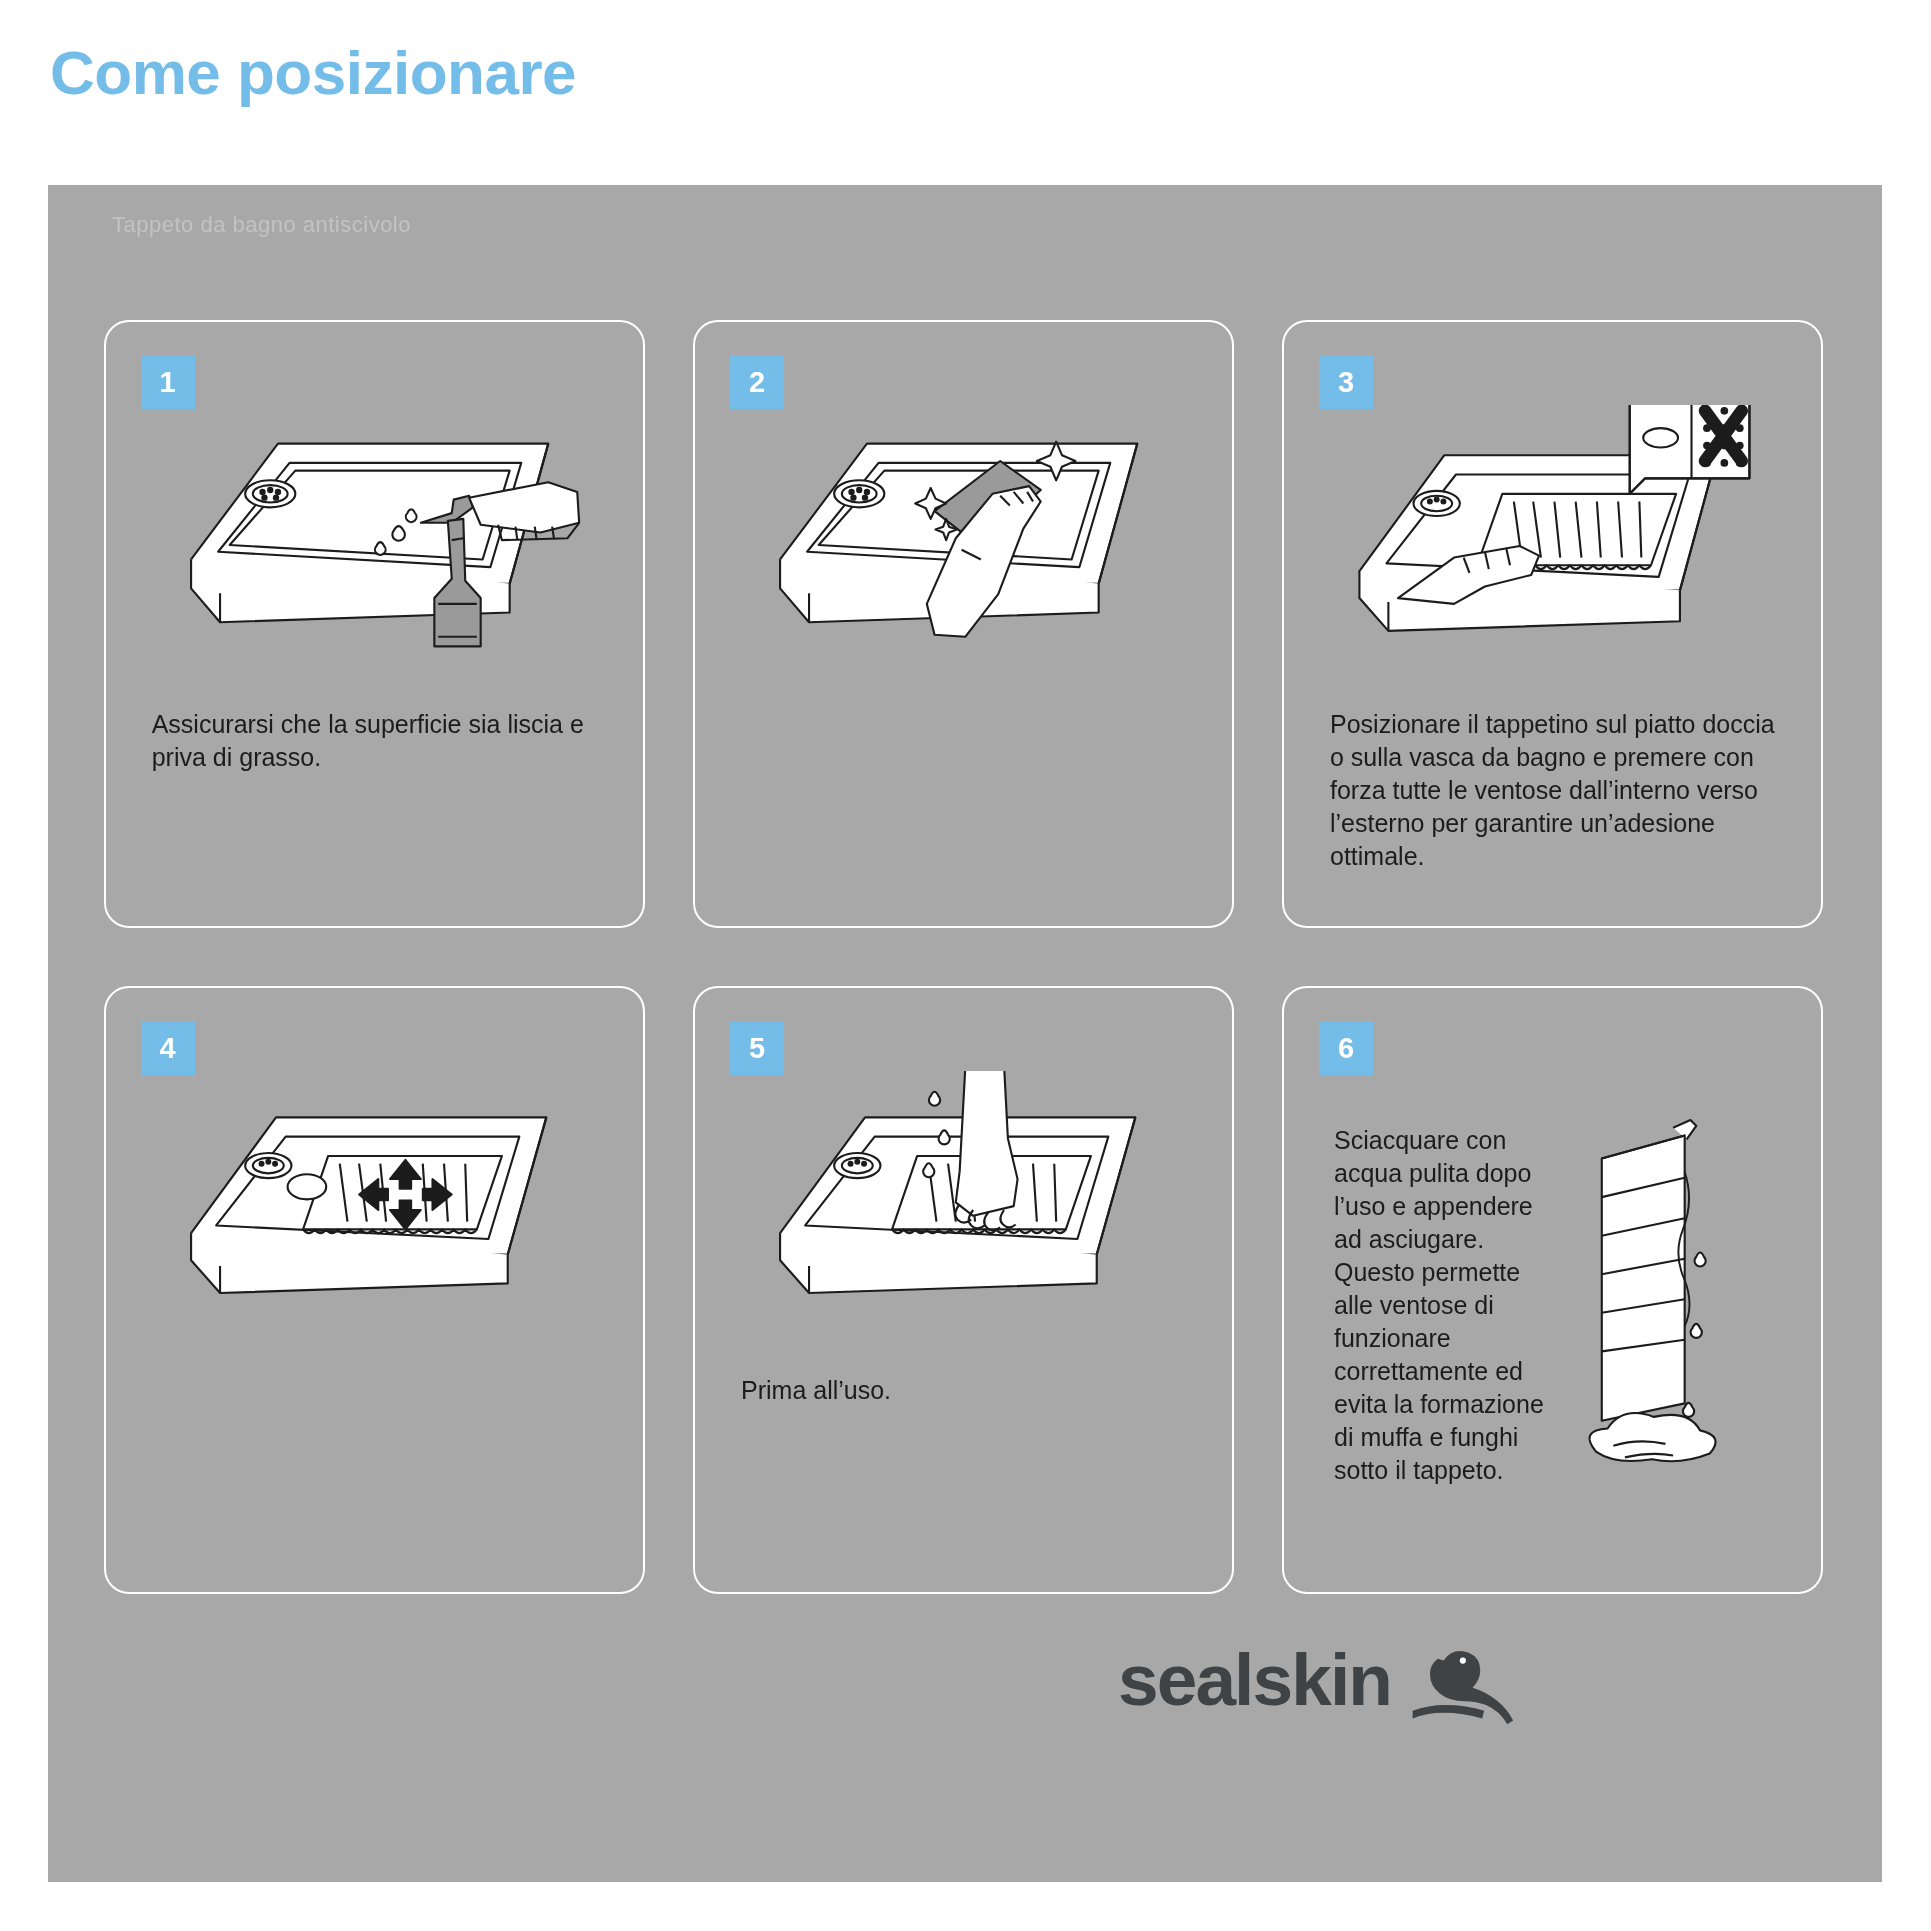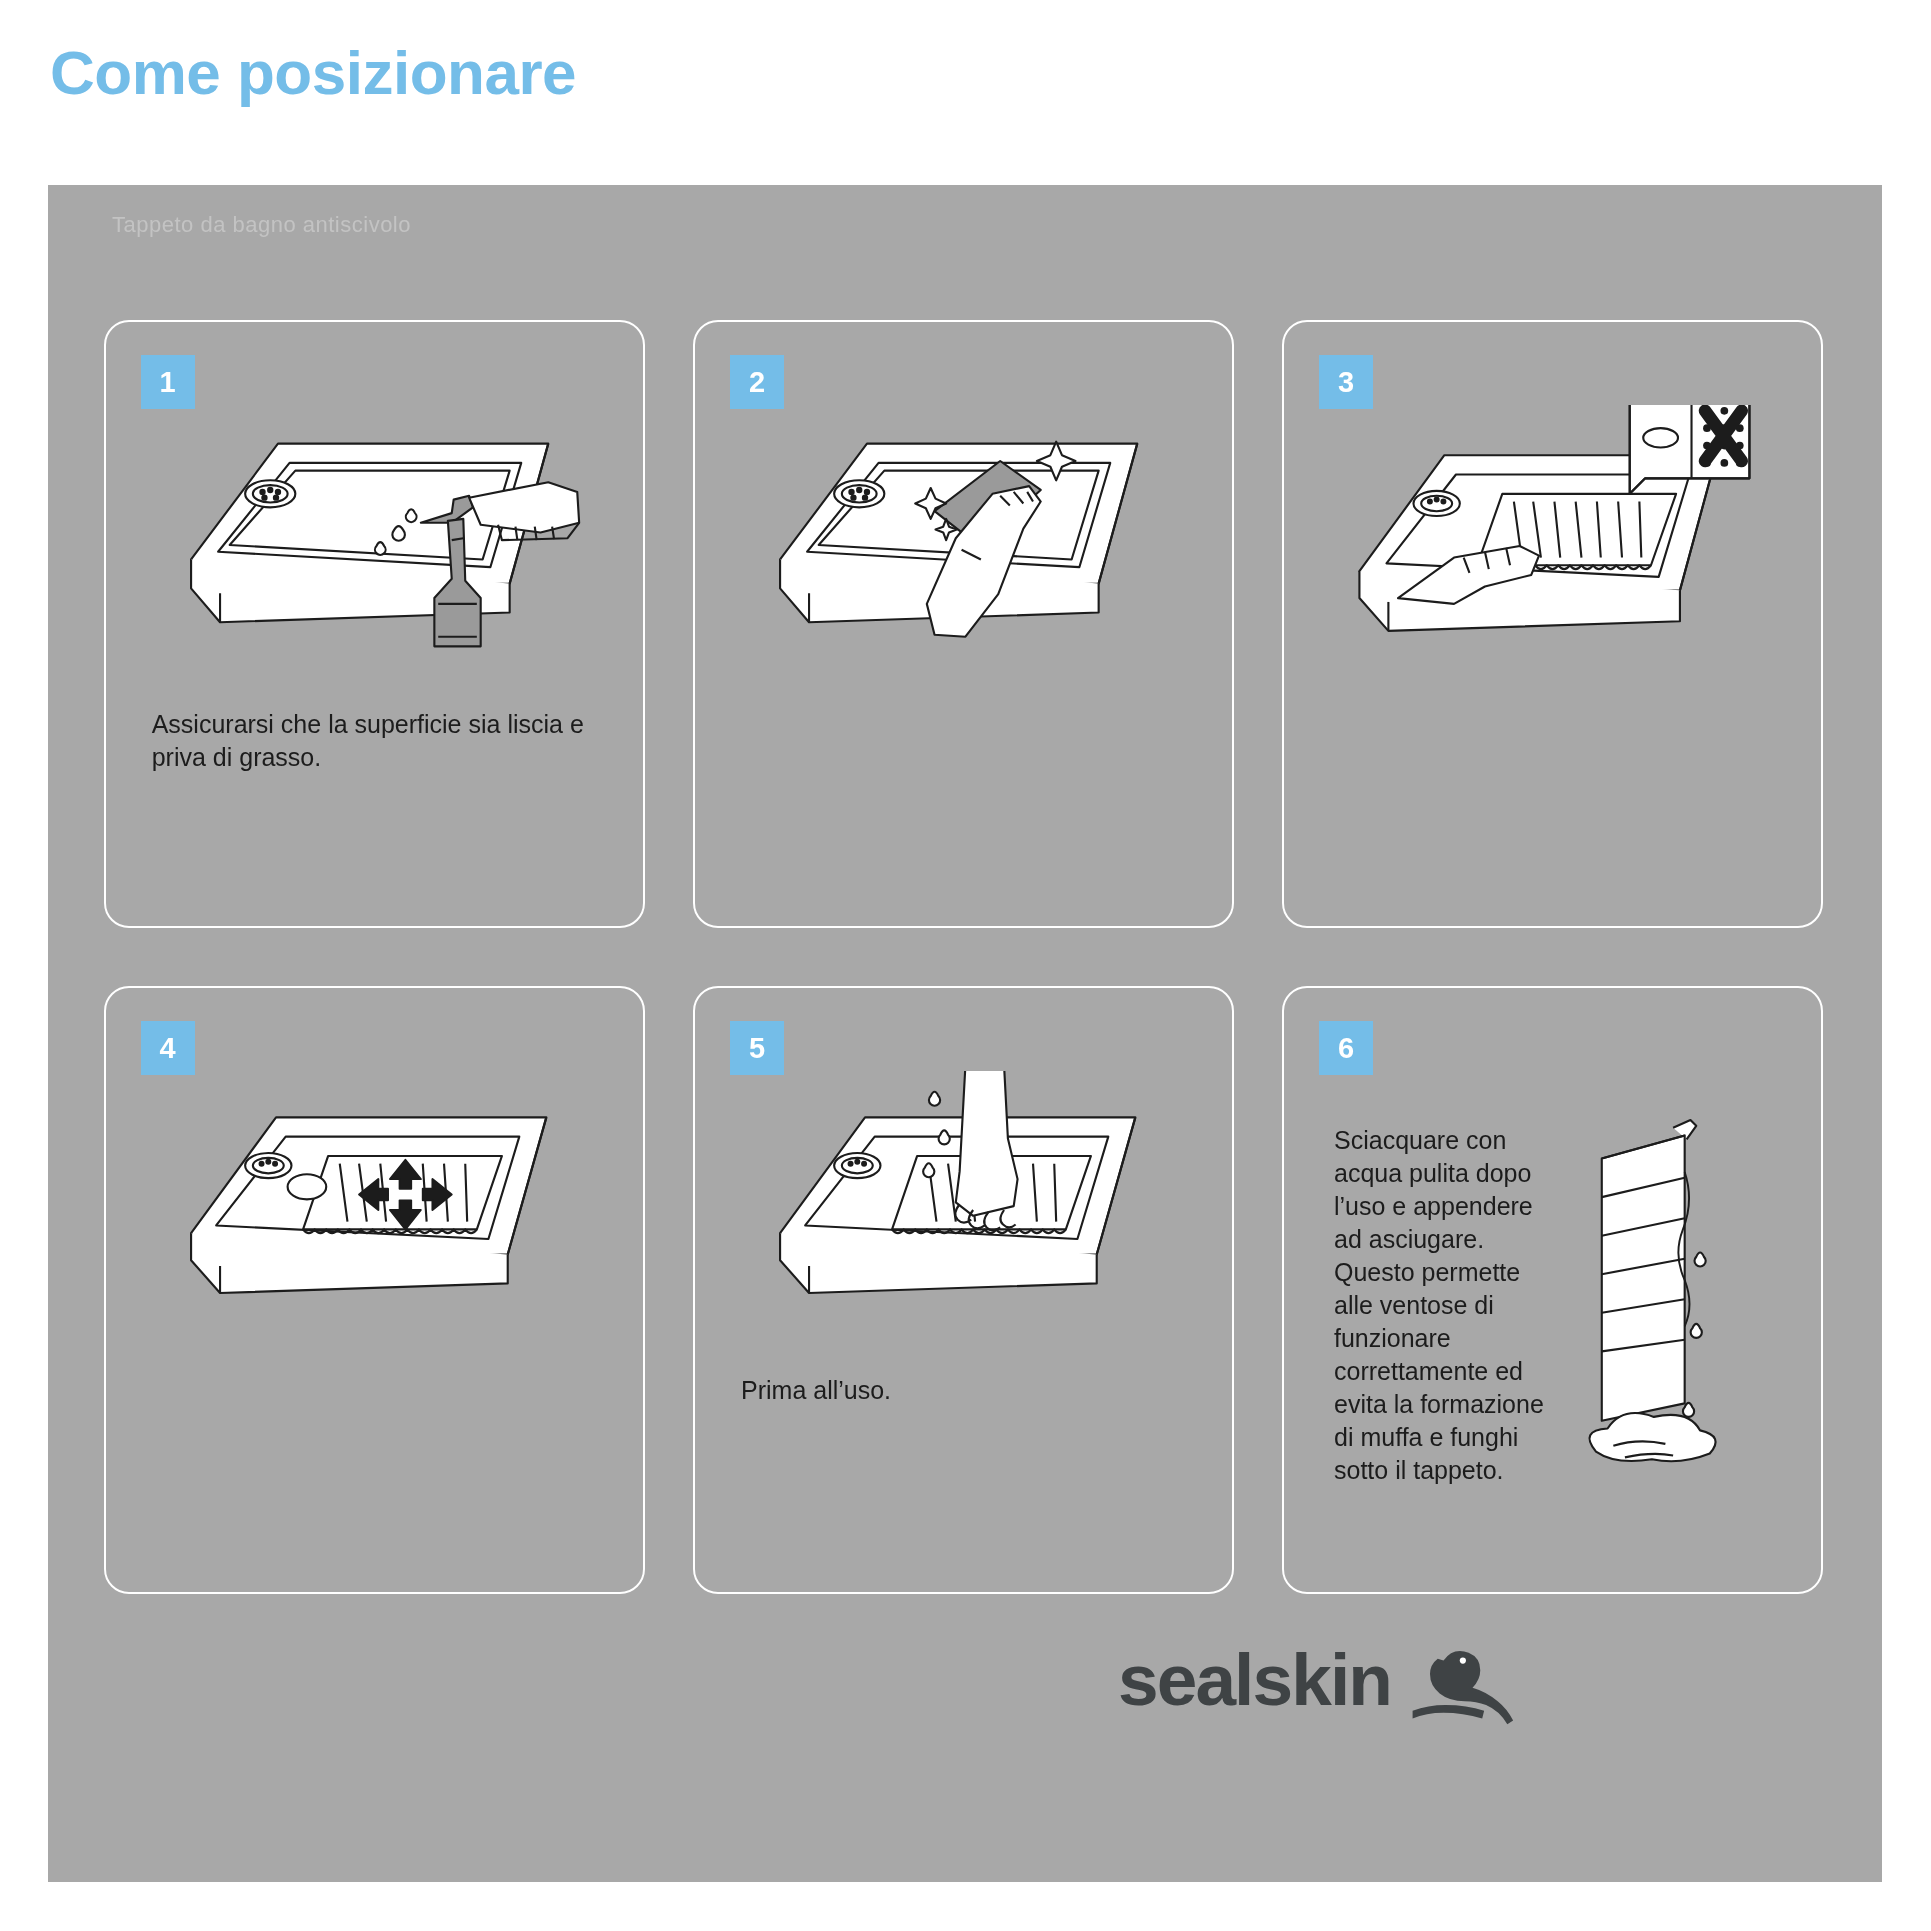--- a/index.html
+++ b/index.html
@@ -258,20 +258,21 @@
                   <circle cx="398" cy="42" r="4"></circle>
                   <circle cx="414" cy="42" r="4"></circle>
                 <circle cx="380" cy="60" r="4"></circle>
                   <circle cx="398" cy="60" r="4"></circle>
                   <circle cx="414" cy="60" r="4"></circle>
               </g>
               <path d="M378 6 L416 58 M416 6 L378 58" stroke="#1c1c1c" stroke-width="13" stroke-linecap="round"></path>
             </g>
           </svg>
         </div>
+        <div class="caption">Posizionare il tappetino sul piatto doccia o sulla vasca da bagno e premere con forza tutte le ventose dall’interno verso l’esterno per garantire un’adesione ottimale.</div>
       </div>
 
       <div class="card c4">
         <div class="step-badge">4</div>
         <div class="art">
           <svg width="425" height="251" viewBox="0 0 440 260">
             <g fill="none" stroke="#1c1c1c" stroke-width="2.2" stroke-linejoin="round">
               <path d="M30 168 L118 48 L398 48 L358 190 L60 202 Z" fill="#ffffff"></path>
               <path d="M30 168 L30 196 L60 230 L358 220 L358 190" fill="#ffffff"></path>
               <path d="M60 202 L60 230"></path>

